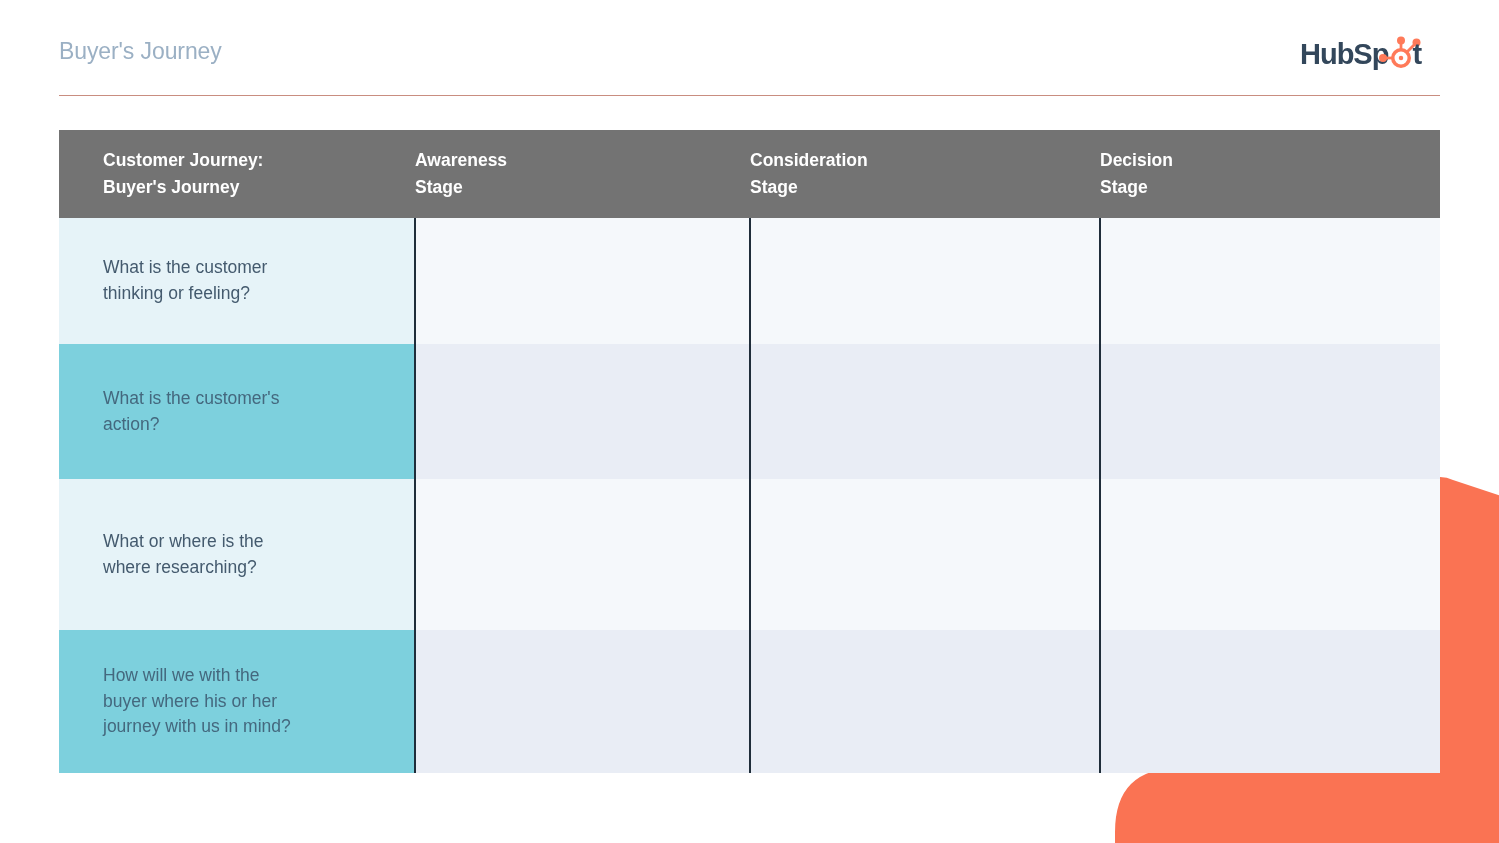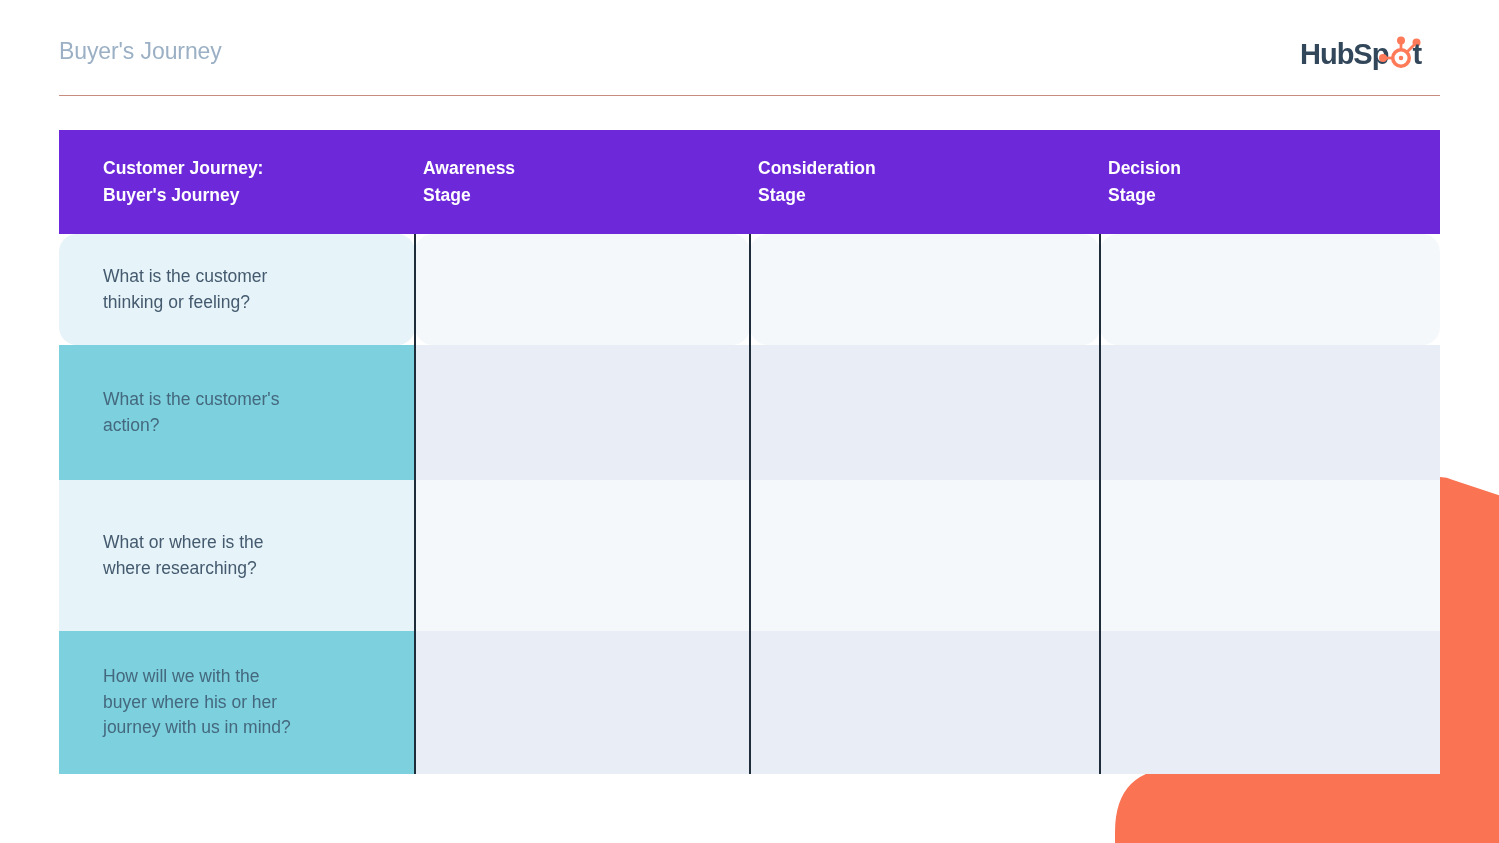--- a/index.html
+++ b/index.html
@@ -87,24 +87,24 @@
     table-layout: fixed;
   }
 
   #journey-table .col-label  { width: 356px; }
   #journey-table .col-stage1 { width: 335px; }
   #journey-table .col-stage2 { width: 350px; }
   #journey-table .col-stage3 { width: 340px; }
 
   
   .thead-row th {
-    background: #6d28d9;
+    background: #737373;
     color: #ffffff;
     height: 88px;
-    padding: 8px;
+    padding: 0;
     margin: 0;
     vertical-align: middle;
     font-weight: bold;
     font-size: 17.5px;
     line-height: 1.55;
   }
   .th-label {
     text-align: left;
     padding-left: 44px !important;
   }
@@ -132,21 +132,21 @@
 
   
   .r-light .label-cell { background: #e6f3f8; }
   .r-dark  .label-cell { background: #7dd0dd; }
   .r-light .stage-cell { background: #f5f8fb; }
   .r-dark  .stage-cell { background: #e9edf5; }
 
   .r-dark .label-cell { color: #44687e; }
 
   
-  .row-h1 .row-cell { height: 111px; border-radius: 18px; }
+  .row-h1 .row-cell { height: 126px; }
   .row-h2 .row-cell { height: 135px; }
   .row-h3 .row-cell { height: 151px; }
   .row-h4 .row-cell { height: 143px; }
 
   
   .stage-cell {
     border-left: 2px solid #1f2d3a;
   }
   
   .thead-row th { border: none; }

